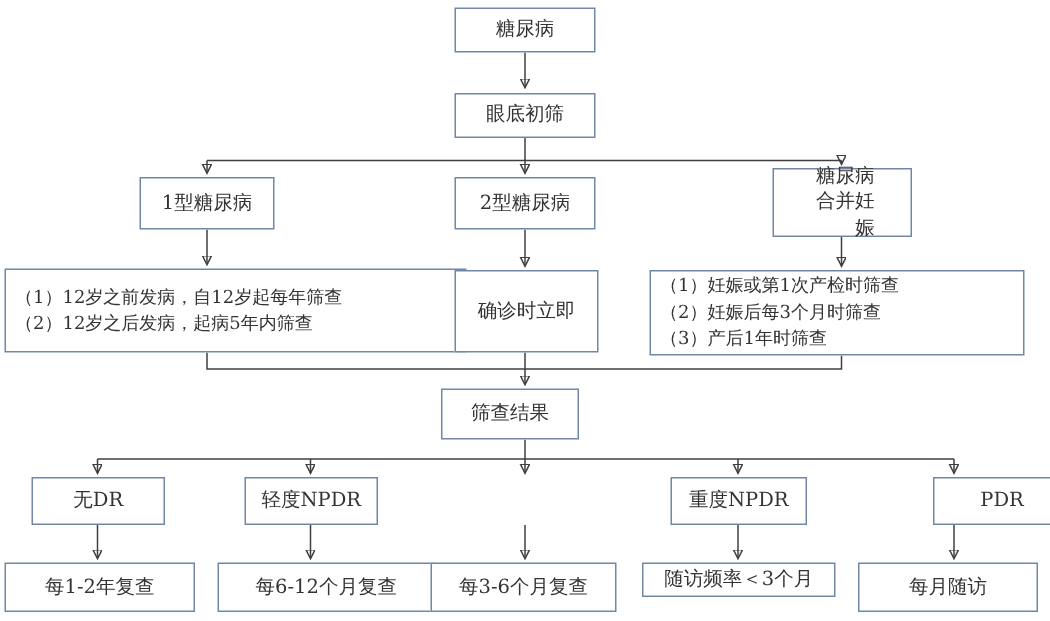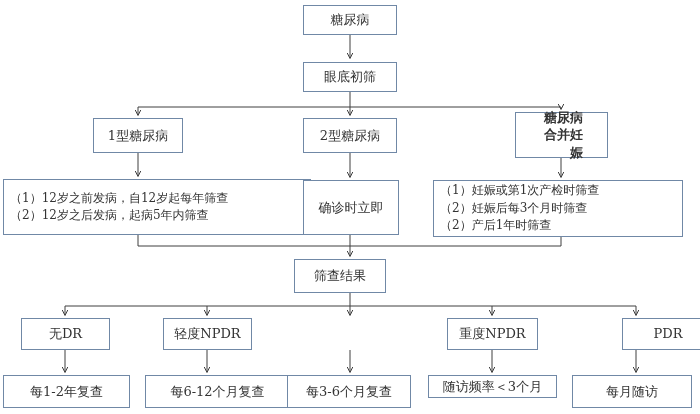--- a/index.html
+++ b/index.html
@@ -28,21 +28,21 @@
     line-height: 1.35;
   }
   .box.detail {
     align-items: flex-start;
     text-align: left;
     padding: 2px 4px 2px 6px;
     font-size: 12px;
     line-height: 1.45;
   }
   .box .line { white-space: nowrap; }
-  .wrap2 { padding: 0 24px; font-weight: bold; }
+  .wrap2 { padding: 0 24px; }
 </style>
 </head>
 <body>
 
 <div id="canvas">
 
   <svg id="edges" viewBox="0 0 700 414" xmlns="http://www.w3.org/2000/svg">
     <defs>
       <marker id="ah" markerWidth="7" markerHeight="7" refX="5.5" refY="3" orient="auto" markerUnits="userSpaceOnUse">
         <path d="M0,0 L6,3 L0,6 Z" fill="#1a1a1a" stroke="none"></path>
@@ -116,21 +116,21 @@
     <div class="line">（2）12岁之后发病，起病5年内筛查</div>
   </div>
 
   <div class="box" style="left:303px; top:180px; width:96px; height:55px">
     <span>确诊时立即</span>
   </div>
 
   <div class="box detail" style="left:433px; top:180px; width:250px; height:57px">
     <div class="line">（1）妊娠或第1次产检时筛查</div>
     <div class="line">（2）妊娠后每3个月时筛查</div>
-    <div class="line">（2）产后1年时筛查</div>
+    <div class="line">（3）产后1年时筛查</div>
   </div>
 
   <div class="box" style="left:294px; top:259px; width:92px; height:34px">
     <span>筛查结果</span>
   </div>
 
   <div class="box" style="left:21px; top:318px; width:89px; height:32px">
     <span>无DR</span>
   </div>
   <div class="box" style="left:163px; top:318px; width:89px; height:32px">

